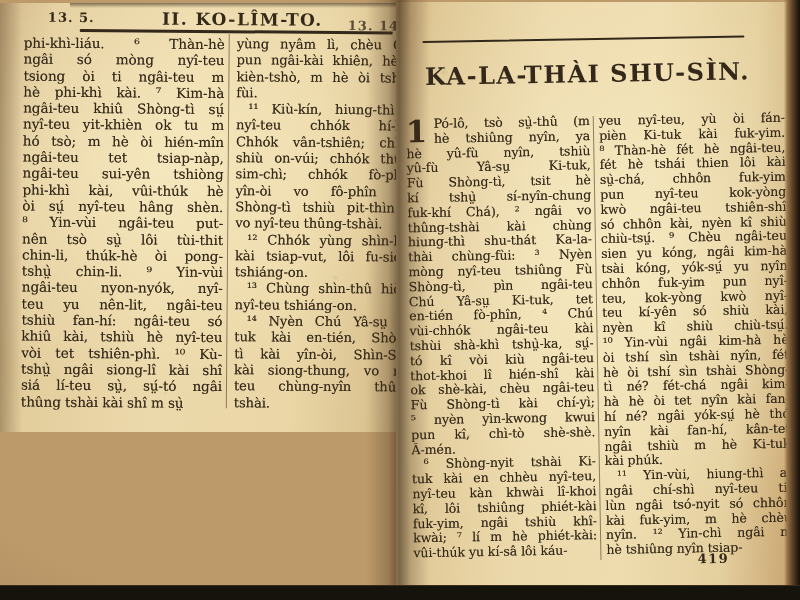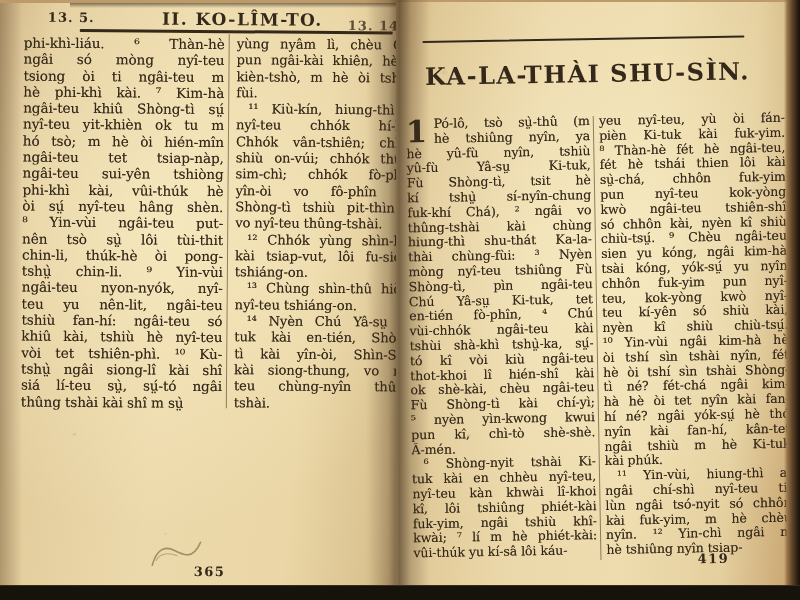--- a/index.html
+++ b/index.html
@@ -5,21 +5,21 @@
   :root{
     --paper:#ecd9ab; --ink:#34281a; --backdrop:#bd9a6a; --strip:#16120c; --rule:#33281a;
   }
   html,body{margin:0;padding:0;}
   body{background:#2a211a;font-family:"DejaVu Serif","Liberation Serif",serif;}
   .stage{position:relative;width:800px;height:600px;overflow:hidden;
     background:radial-gradient(130% 110% at 50% 45%, var(--backdrop) 55%, #8f6f47 100%);}
 
   
   .page{position:absolute;overflow:hidden;color:var(--ink);}
-  .page-left{left:0;top:3px;width:414px;height:583px;
+  .page-left{left:0;top:3px;width:414px;height:429px;
     background:
       radial-gradient(120% 85% at 38% 38%, rgba(255,246,208,.5), rgba(255,246,208,0) 62%),
       linear-gradient(96deg,#cdb183 0%,#e2cc9c 12%,#ecd9ab 42%,#ead6a6 72%,#d9c08e 92%,#c6a774 100%);}
   .page-right{left:396px;top:2px;width:404px;height:586px;
     background:
       radial-gradient(120% 85% at 52% 42%, rgba(255,248,214,.45), rgba(255,248,214,0) 62%),
       linear-gradient(94deg,#c9aa78 0%,#dfc795 9%,#ecd9ab 36%,#eedcae 60%,#e4cf9e 82%,#caa873 97%,#b08c5c 100%);}
   .page::after{content:"";position:absolute;inset:0;pointer-events:none;opacity:.7;
     background-image:
       radial-gradient(4px 3px at 18% 74%, rgba(125,90,45,.28), rgba(125,90,45,0) 70%),

